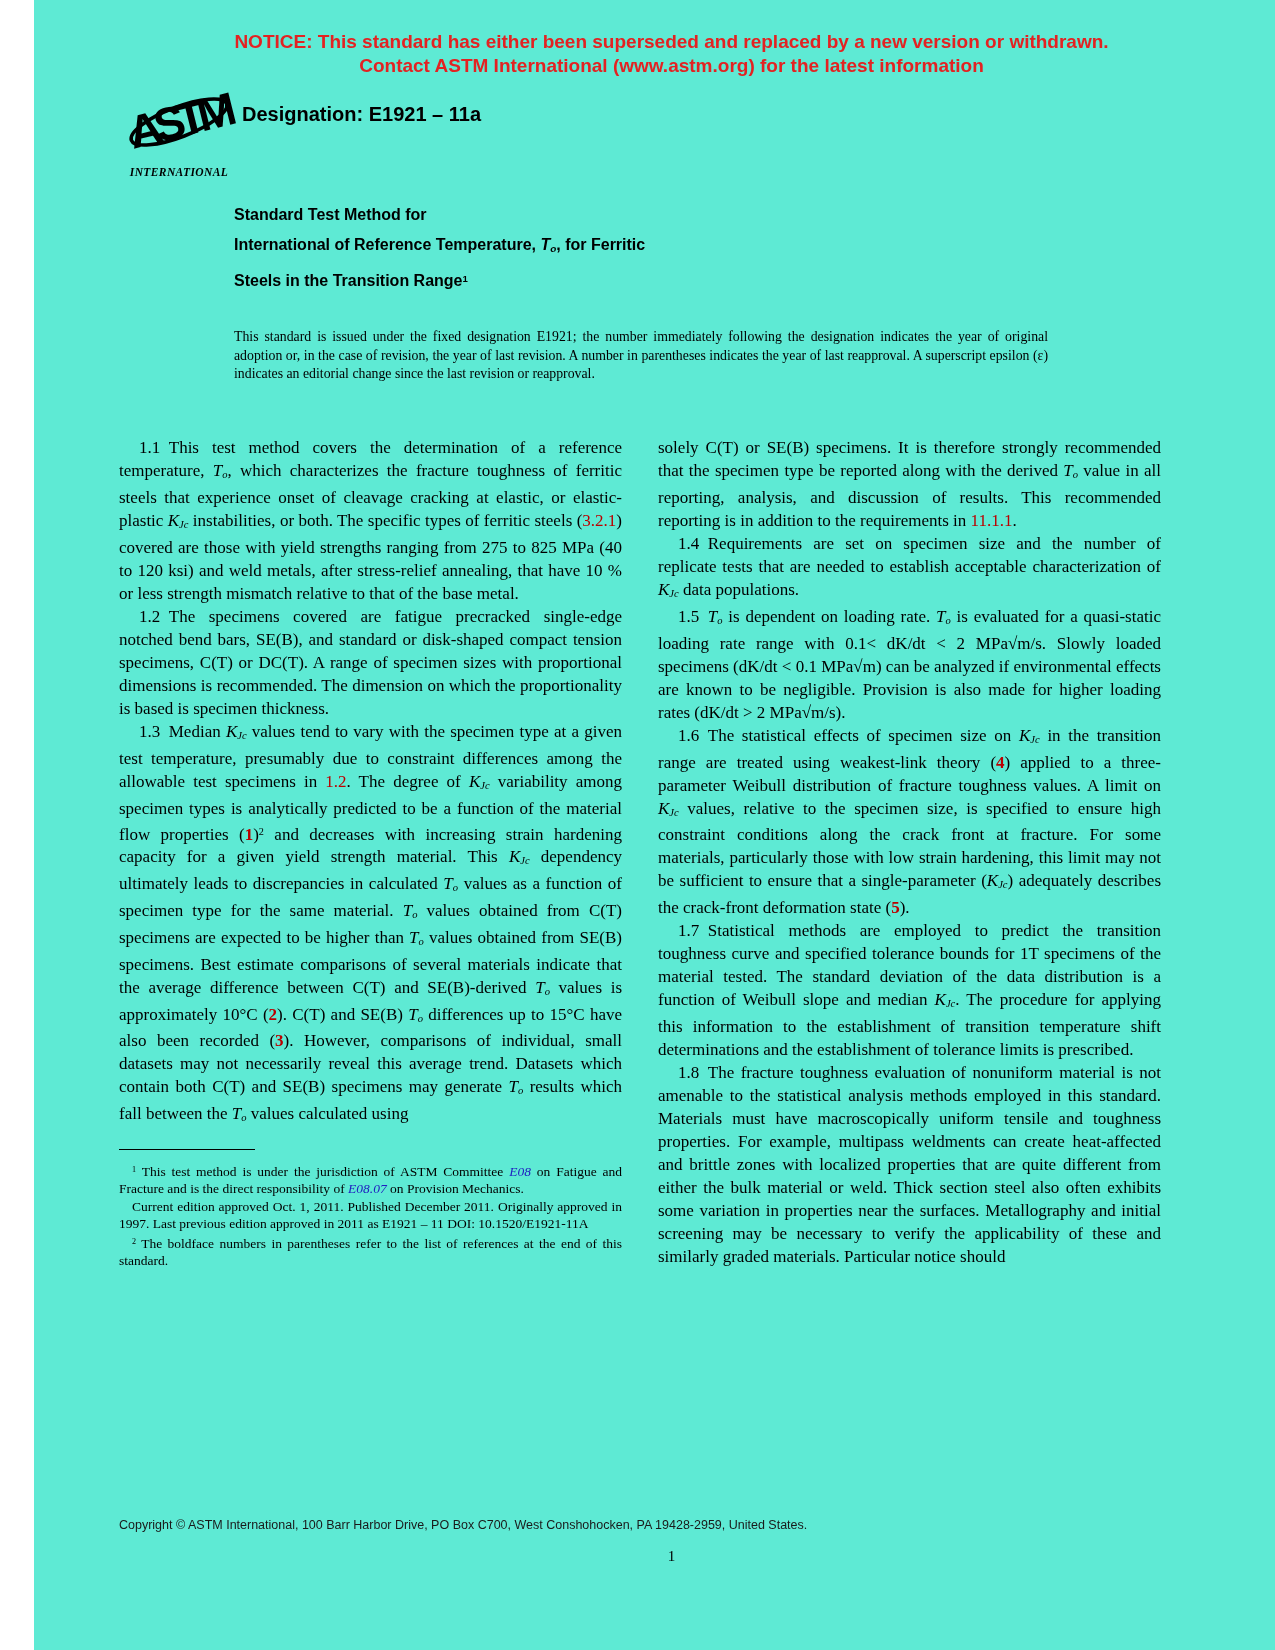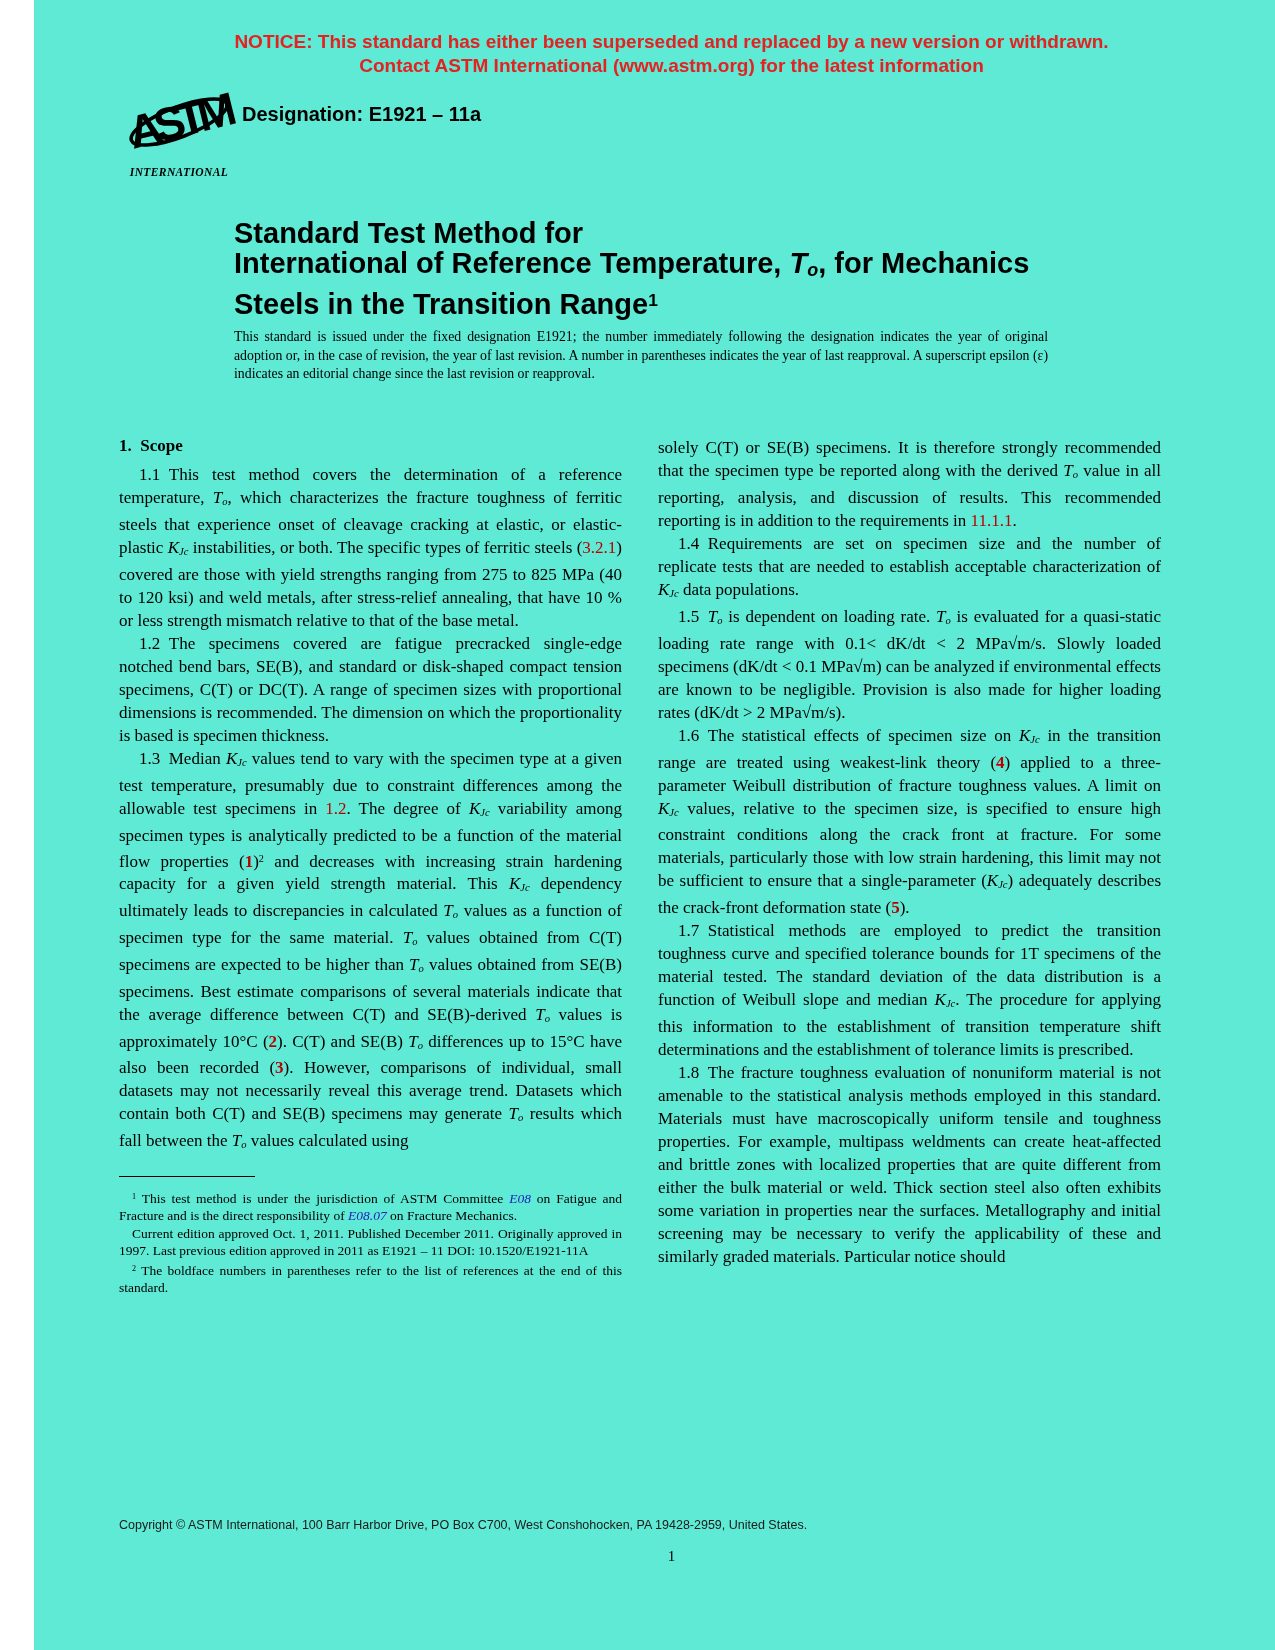--- a/index.html
+++ b/index.html
@@ -17,23 +17,23 @@
   .logo svg { display:block; margin:0 auto; overflow:visible; }
   .logo-sub {
     font-family:Liberation Serif, serif; font-weight:bold; font-style:italic;
     font-size:11.5px; letter-spacing:0.4px; margin-top:2px; color:#000;
   }
   .designation {
     position:absolute; top:103px; left:208px;
     font-family:"Liberation Sans", sans-serif; font-weight:bold; font-size:20px; color:#000;
   }
   .title {
-    position:absolute; top:218px; left:200px; width:830px;
+    position:absolute; top:200px; left:200px; width:830px;
     font-family:"Liberation Sans", sans-serif; font-weight:bold;
-    font-size:29px; line-height:30px; color:#000;
+    font-size:16px; line-height:30px; color:#000;
   }
   .preamble {
     position:absolute; top:328px; left:200px; width:814px;
     font-size:13.8px; line-height:18.5px; text-align:justify; color:#000;
   }
   .columns { position:absolute; top:436px; left:85px; width:1042px; display:flex; gap:36px; }
   .col { width:503px; }
   .scope-h { font-size:17px; font-weight:bold; margin-bottom:7px; color:#000; }
   .para { font-size:17px; line-height:23px; text-align:justify; text-indent:20px; color:#000; }
   .para.noindent { text-indent:0; }
@@ -68,35 +68,34 @@
       <text x="53" y="57" text-anchor="middle" font-family="Liberation Sans, sans-serif" font-weight="bold" font-size="46" letter-spacing="-7" fill="#000" transform="rotate(-14 53 42)">ASTM</text>
       <ellipse cx="53" cy="42" rx="51" ry="15" fill="none" stroke="#000" stroke-width="3.5" transform="rotate(-21 53 42)"></ellipse>
     </svg>
     <div class="logo-sub">INTERNATIONAL</div>
   </div>
 
   <div class="designation">Designation: E1921 – 11a</div>
 
   <div class="title">
     <div>Standard Test Method for</div>
-    <div><span>International of Reference Temperature, </span><span class="s-i">T</span><span class="s-isub">o</span><span>, for Mechanics</span></div>
+    <div><span>International of Reference Temperature, </span><span class="s-i">T</span><span class="s-isub">o</span><span>, for Ferritic</span></div>
     <div><span>Steels in the Transition Range</span><span class="s-sup">1</span></div>
   </div>
 
   <div class="preamble">This standard is issued under the fixed designation E1921; the number immediately following the designation indicates the year of original adoption or, in the case of revision, the year of last revision. A number in parentheses indicates the year of last reapproval. A superscript epsilon (ε) indicates an editorial change since the last revision or reapproval.</div>
 
   <div class="columns">
     <div class="col">
-      <h2 class="scope-h">1. Scope</h2>
       <p class="para"><span>1.1 This test method covers the determination of a reference temperature, </span><span class="s-i">T</span><span class="s-isub">o</span><span>, which characterizes the fracture toughness of ferritic steels that experience onset of cleavage cracking at elastic, or elastic-plastic </span><span class="s-i">K</span><span class="s-isub">Jc</span><span> instabilities, or both. The specific types of ferritic steels (</span><span class="s-red">3.2.1</span><span>) covered are those with yield strengths ranging from 275 to 825 MPa (40 to 120 ksi) and weld metals, after stress-relief annealing, that have 10 % or less strength mismatch relative to that of the base metal.</span></p>
       <p class="para"><span>1.2 The specimens covered are fatigue precracked single-edge notched bend bars, SE(B), and standard or disk-shaped compact tension specimens, C(T) or DC(T). A range of specimen sizes with proportional dimensions is recommended. The dimension on which the proportionality is based is specimen thickness.</span></p>
       <p class="para"><span>1.3 Median </span><span class="s-i">K</span><span class="s-isub">Jc</span><span> values tend to vary with the specimen type at a given test temperature, presumably due to constraint differences among the allowable test specimens in </span><span class="s-red">1.2</span><span>. The degree of </span><span class="s-i">K</span><span class="s-isub">Jc</span><span> variability among specimen types is analytically predicted to be a function of the material flow properties (</span><span class="s-redb">1</span><span>)</span><span class="s-sup">2</span><span> and decreases with increasing strain hardening capacity for a given yield strength material. This </span><span class="s-i">K</span><span class="s-isub">Jc</span><span> dependency ultimately leads to discrepancies in calculated </span><span class="s-i">T</span><span class="s-isub">o</span><span> values as a function of specimen type for the same material. </span><span class="s-i">T</span><span class="s-isub">o</span><span> values obtained from C(T) specimens are expected to be higher than </span><span class="s-i">T</span><span class="s-isub">o</span><span> values obtained from SE(B) specimens. Best estimate comparisons of several materials indicate that the average difference between C(T) and SE(B)-derived </span><span class="s-i">T</span><span class="s-isub">o</span><span> values is approximately 10°C (</span><span class="s-redb">2</span><span>). C(T) and SE(B) </span><span class="s-i">T</span><span class="s-isub">o</span><span> differences up to 15°C have also been recorded (</span><span class="s-redb">3</span><span>). However, comparisons of individual, small datasets may not necessarily reveal this average trend. Datasets which contain both C(T) and SE(B) specimens may generate </span><span class="s-i">T</span><span class="s-isub">o</span><span> results which fall between the </span><span class="s-i">T</span><span class="s-isub">o</span><span> values calculated using</span></p>
       <div class="footnotes">
         <div class="fn-rule"></div>
-        <p class="fn"><span class="s-sup">1</span><span> This test method is under the jurisdiction of ASTM Committee </span><span class="s-blue">E08</span><span> on Fatigue and Fracture and is the direct responsibility of </span><span class="s-blue">E08.07</span><span> on Fracture Mechanics.</span></p>
+        <p class="fn"><span class="s-sup">1</span><span> This test method is under the jurisdiction of ASTM Committee </span><span class="s-blue">E08</span><span> on Fatigue and Fracture and is the direct responsibility of </span><span class="s-blue">E08.07</span><span> on Provision Mechanics.</span></p>
         <p class="fn"><span>Current edition approved Oct. 1, 2011. Published December 2011. Originally approved in 1997. Last previous edition approved in 2011 as E1921 – 11 DOI: 10.1520/E1921-11A</span></p>
         <p class="fn"><span class="s-sup">2</span><span> The boldface numbers in parentheses refer to the list of references at the end of this standard.</span></p>
       </div>
     </div>
     <div class="col">
       <p class="para noindent"><span>solely C(T) or SE(B) specimens. It is therefore strongly recommended that the specimen type be reported along with the derived </span><span class="s-i">T</span><span class="s-isub">o</span><span> value in all reporting, analysis, and discussion of results. This recommended reporting is in addition to the requirements in </span><span class="s-red">11.1.1</span><span>.</span></p>
       <p class="para"><span>1.4 Requirements are set on specimen size and the number of replicate tests that are needed to establish acceptable characterization of </span><span class="s-i">K</span><span class="s-isub">Jc</span><span> data populations.</span></p>
       <p class="para"><span>1.5 </span><span class="s-i">T</span><span class="s-isub">o</span><span> is dependent on loading rate. </span><span class="s-i">T</span><span class="s-isub">o</span><span> is evaluated for a quasi-static loading rate range with 0.1&lt; dK/dt &lt; 2 MPa√m/s. Slowly loaded specimens (dK/dt &lt; 0.1 MPa√m) can be analyzed if environmental effects are known to be negligible. Provision is also made for higher loading rates (dK/dt &gt; 2 MPa√m/s).</span></p>
       <p class="para"><span>1.6 The statistical effects of specimen size on </span><span class="s-i">K</span><span class="s-isub">Jc</span><span> in the transition range are treated using weakest-link theory (</span><span class="s-redb">4</span><span>) applied to a three-parameter Weibull distribution of fracture toughness values. A limit on </span><span class="s-i">K</span><span class="s-isub">Jc</span><span> values, relative to the specimen size, is specified to ensure high constraint conditions along the crack front at fracture. For some materials, particularly those with low strain hardening, this limit may not be sufficient to ensure that a single-parameter (</span><span class="s-i">K</span><span class="s-isub">Jc</span><span>) adequately describes the crack-front deformation state (</span><span class="s-redb">5</span><span>).</span></p>
       <p class="para"><span>1.7 Statistical methods are employed to predict the transition toughness curve and specified tolerance bounds for 1T specimens of the material tested. The standard deviation of the data distribution is a function of Weibull slope and median </span><span class="s-i">K</span><span class="s-isub">Jc</span><span>. The procedure for applying this information to the establishment of transition temperature shift determinations and the establishment of tolerance limits is prescribed.</span></p>

